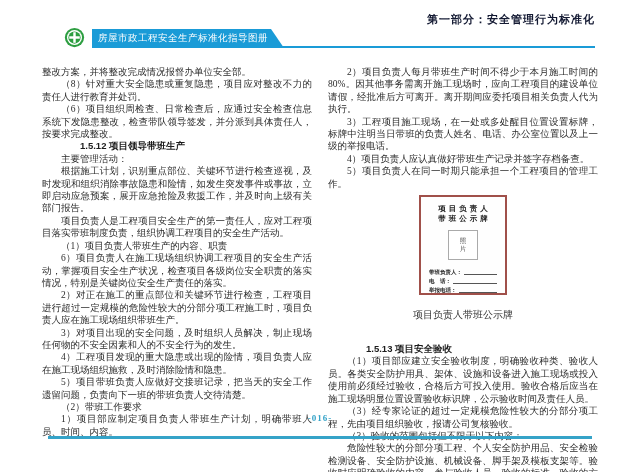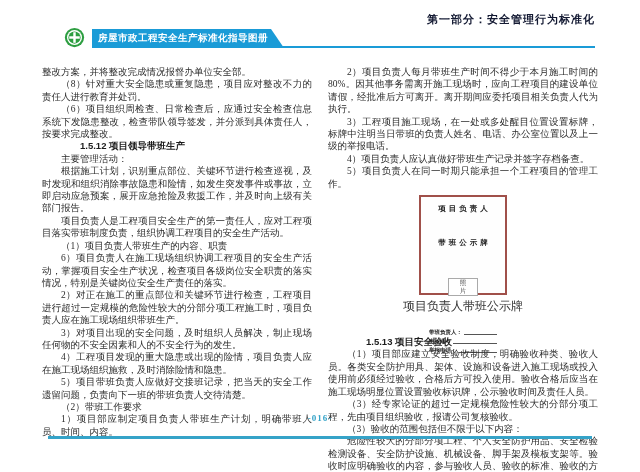--- a/index.html
+++ b/index.html
@@ -14,21 +14,21 @@
   .page { position:relative; width:640px; height:472px; background:#fff; overflow:hidden; }
 
   
   .hdr-logo { position:absolute; left:64px; top:27px; width:21px; height:21px; }
   .ribbon {
     position:absolute; left:92px; top:29px; width:192px; height:19px;
     background:#1a9bd7;
     clip-path:polygon(0 0, calc(100% - 13px) 0, 100% 100%, 0 100%);
     display:flex; align-items:center; justify-content:center;
     color:#fff; font-family:"Liberation Sans", sans-serif;
-    font-weight:bold; font-size:9.5px; letter-spacing:0.5px;
+    font-weight:normal; font-size:9.5px; letter-spacing:0.5px;
     padding-right:10px;
   }
   .hdr-line { position:absolute; left:92px; top:46px; width:503px; height:2px; background:#1a9bd7; }
   .section-title {
     position:absolute; right:45px; top:12px;
     font-family:"Liberation Serif", serif;
     font-weight:bold; font-size:11px; letter-spacing:1px;
     color:#141a33;
   }
 
@@ -47,41 +47,40 @@
   }
   .sec-heading.tight { margin-top:21px; }
 
   
   figure { margin:5px 0 2px 0; text-align:center; }
   .board {
     width:88px; height:100px; margin:0 auto;
     border:2px solid #a0504a; background:#fefefe;
     display:flex; flex-direction:column; align-items:center;
     padding-top:7px;
-    gap:24px;
   }
   .board-title {
     font-family:"Liberation Sans", sans-serif; font-weight:bold;
     font-size:7.5px; line-height:10px; letter-spacing:3px;
     color:#1f1f1f; text-indent:3px; white-space:nowrap;
   }
   .photo-box {
     width:30px; height:38px; margin-top:6px;
     border:1px solid #aaa; background:#fff;
     display:flex; align-items:center; justify-content:center;
   }
   .photo-label { width:1em; font-size:6.5px; line-height:8px; color:#4a4a4a; text-align:center; }
   .board-fields { margin-top:6px; width:68px; }
   .field-row { display:flex; align-items:flex-end; margin-top:3px; }
   .field-label {
     font-family:"Liberation Sans", sans-serif; font-weight:bold;
     font-size:5.5px; line-height:6px; color:#222; white-space:nowrap;
   }
   .field-line { flex:1; border-bottom:1px solid #555; height:4px; margin-left:2px; }
-  figcaption { font-size:12px; margin-top:3px; color:#333; }
+  figcaption { font-size:10px; margin-top:13px; color:#333; }
 
   
   .page-number {
     position:absolute; left:0; right:0; top:413px; text-align:center;
     color:#35a3c8; font-family:Liberation Serif, serif;
     font-weight:bold; font-size:9px; letter-spacing:1px;
   }
   .footer-line { position:absolute; left:48px; top:436px; width:544px; height:3px; background:#35a3c8; }
 </style>
 </head>

